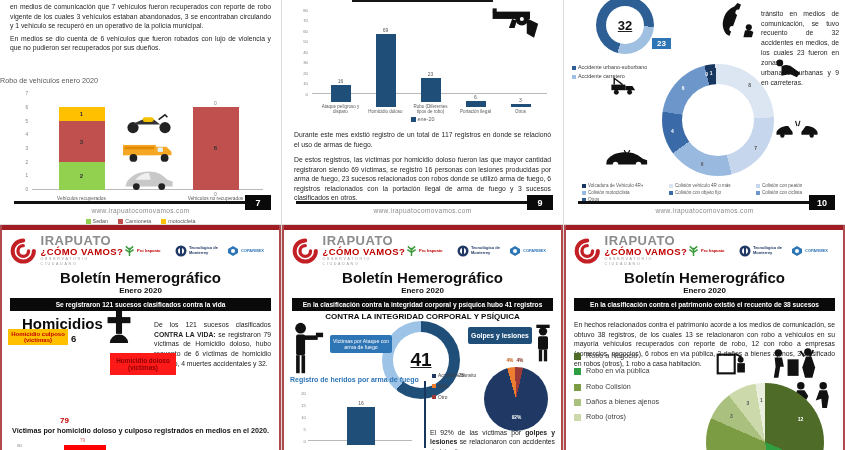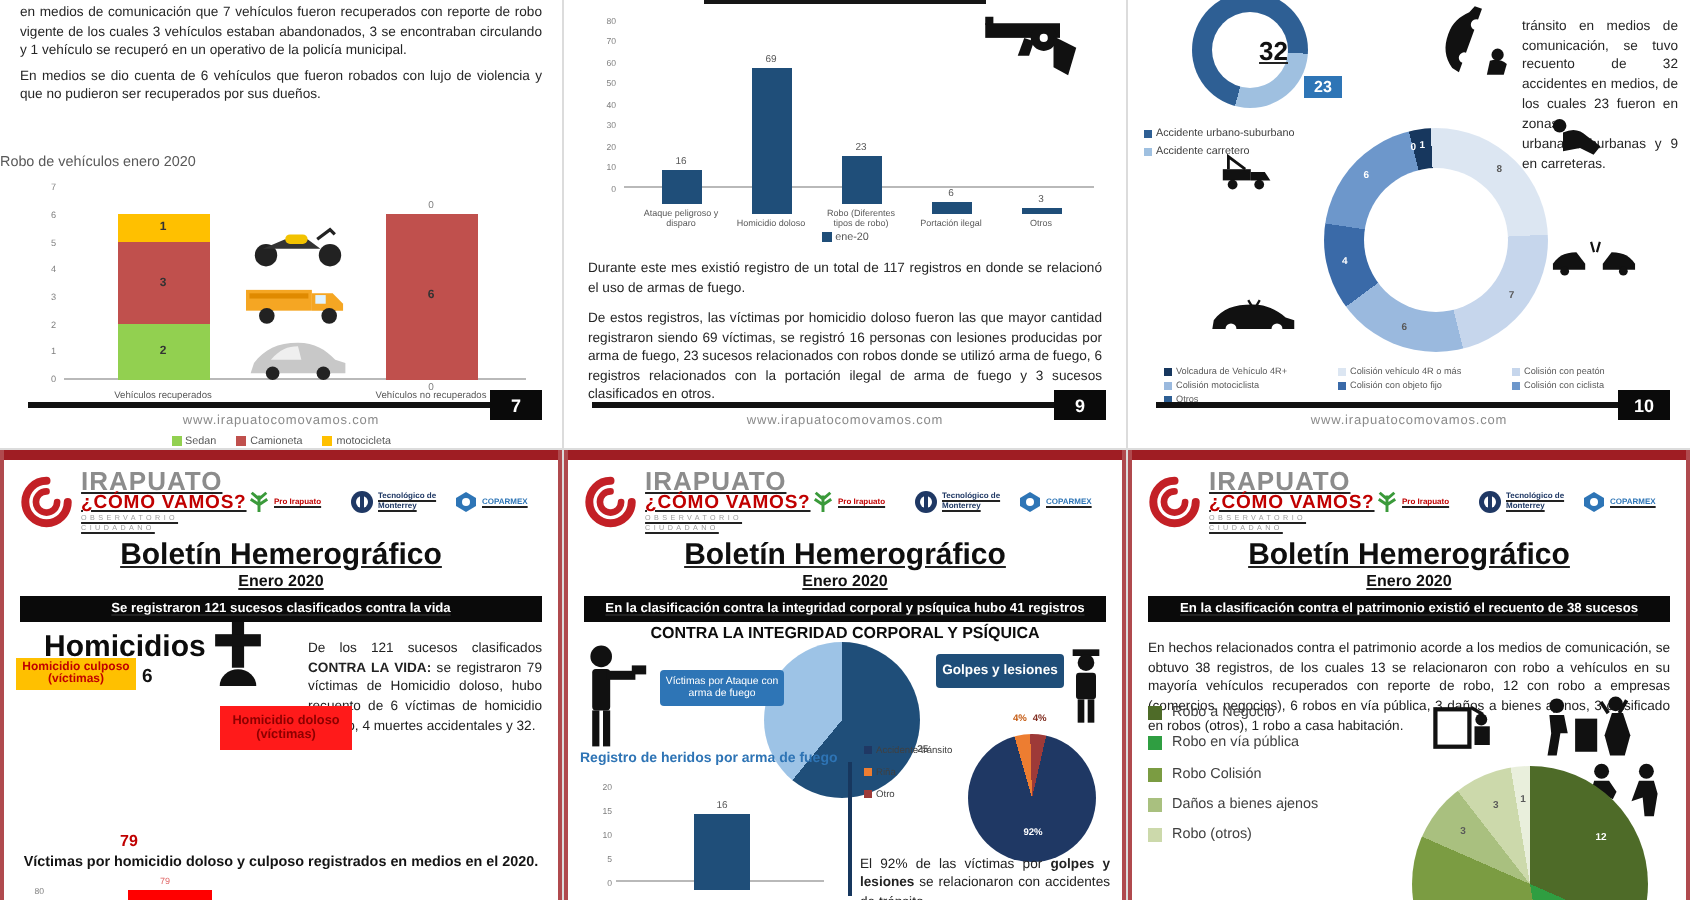--- a/index.html
+++ b/index.html
@@ -19,21 +19,21 @@
   .barchart{position:relative;}
   .ytick{position:absolute;left:0;width:12px;text-align:right;color:#7f7f7f;}
   .bar-base{position:absolute;right:2px;height:1px;background:#b9b9b9;}
   .bar-row{position:absolute;right:0;bottom:0;display:flex;justify-content:center;align-items:flex-end;}
   .bar-col{display:flex;flex-direction:column;align-items:center;}
   .bar-area{display:flex;flex-direction:column;justify-content:flex-end;align-items:center;}
   .bar-val{color:#595959;margin-bottom:1px;}
   .bar-cat{color:#595959;text-align:center;line-height:1.15;margin-top:2px;}
   .round{position:absolute;border-radius:50%;}
   .hole{position:absolute;left:50%;top:50%;transform:translate(-50%,-50%);background:#fff;border-radius:50%;
-    display:flex;align-items:center;justify-content:flex-end;text-decoration:underline;}
+    display:flex;align-items:center;justify-content:center;text-decoration:underline;}
   .center-num{font-weight:bold;color:#111;}
   .seg-label{position:absolute;transform:translate(-50%,-50%);font-weight:bold;}
   .legend-row{display:flex;justify-content:center;gap:10px;font-size:5.4px;color:#595959;align-items:center;}
   .sw{display:inline-block;width:5px;height:5px;margin-right:2px;vertical-align:middle;}
   
   #chart-robo{position:relative;margin:3px 16px 0;height:116px;}
   .p7-row{position:absolute;left:16px;right:0;bottom:14px;display:flex;align-items:flex-end;justify-content:center;gap:4px;}
   .p7-slot{position:relative;width:62px;display:flex;flex-direction:column;justify-content:flex-end;align-items:center;}
   .stack{display:flex;flex-direction:column;justify-content:flex-end;align-items:center;width:46px;}
   .seg{width:46px;display:flex;align-items:center;justify-content:center;}
@@ -47,21 +47,21 @@
   #chart-armas{position:relative;margin:6px 14px 0;height:106px;}
   
   .callout23{position:absolute;background:#2e75b6;color:#fff;font-size:8px;font-weight:bold;padding:1px 5px;}
   .mini-legend{position:absolute;left:8px;top:64px;font-size:5.4px;color:#404040;}
   .mini-legend div{margin-bottom:3px;}
   .p10-para{position:absolute;left:197px;right:6px;top:2px;font-size:6.8px;line-height:1.45;text-align:justify;color:#262626;}
   .legend-grid{position:absolute;left:18px;right:6px;top:183px;display:grid;grid-template-columns:1fr 1fr 1fr;
     gap:2px 4px;font-size:4.6px;color:#595959;}
   .legend-grid .sw{width:4px;height:4px;}
   
-  .bhdr{height:84px;position:relative;text-decoration:underline;}
+  .bhdr{height:84px;position:relative;}
   .redbar{height:5px;background:#9f1d23;}
   .logo-row{display:flex;align-items:center;padding:4px 8px 0;}
   .logo-text{margin-left:4px;}
   .lt1{font-size:13px;font-weight:bold;color:#8c8c8c;letter-spacing:.5px;line-height:1;}
   .lt2{font-size:9.5px;font-weight:bold;color:#c00000;letter-spacing:.4px;line-height:1.1;}
   .lt3{font-size:3.6px;color:#9a9a9a;letter-spacing:1.7px;line-height:1.4;}
   .partners{margin-left:auto;display:flex;gap:8px;align-items:center;}
   .partner{display:flex;align-items:center;gap:2px;}
   .partner span{font-size:4px;font-weight:bold;width:30px;line-height:1.1;}
   .pn0{color:#c00000;} .pn1{color:#1f3864;} .pn2{color:#2e75b6;}
@@ -436,20 +436,23 @@
     <div class="pb-heading">CONTRA LA INTEGRIDAD CORPORAL Y PSÍQUICA</div>
     <svg class="icon" style="left:4px;top:96px" width="36" height="54" viewBox="0 0 40 60">
       <circle cx="14" cy="8" r="6" fill="#111"></circle>
       <rect x="9" y="15" width="10" height="23" rx="2" fill="#111"></rect>
       <rect x="17" y="16" width="16" height="5" fill="#111"></rect>
       <rect x="31" y="13" width="8" height="5" fill="#111"></rect>
       <rect x="9" y="38" width="4" height="20" fill="#111"></rect>
       <rect x="15" y="38" width="4" height="20" fill="#111"></rect>
       </svg>
     <div id="chart-integridad" style="left: 98px; top: 96px; width: 78px; height: 78px; background: conic-gradient(rgb(31, 78, 121) 0deg, rgb(31, 78, 121) 219.512deg, rgb(157, 195, 230) 219.512deg, rgb(157, 195, 230) 360deg);" class="round">
+        <div class="hole" style="height: 56px; width: 56px;">
+          <span class="center-num" style="font-size: 19px;">41</span>
+        </div>
         <span class="seg-label" style="left: 101.763%; top: 68.5909%; font-size: 5px; color: rgb(89, 89, 89);">25</span>
         <span class="seg-label" style="left: -1.7627%; top: 31.4091%; font-size: 5px; color: rgb(89, 89, 89);">16</span>
       </div>
     <div class="pb-boxL">Víctimas por Ataque con arma de fuego</div>
     <div class="pb-boxR">Golpes y lesiones</div>
     <svg class="icon" style="right:8px;top:98px" width="20" height="40" viewBox="0 0 24 48">
       <rect x="4" y="2" width="16" height="4" fill="#111"></rect>
       <circle cx="12" cy="10" r="5" fill="#111"></circle>
       <rect x="6" y="16" width="12" height="16" rx="2" fill="#111"></rect>
       <rect x="7" y="32" width="4" height="14" fill="#111"></rect>

